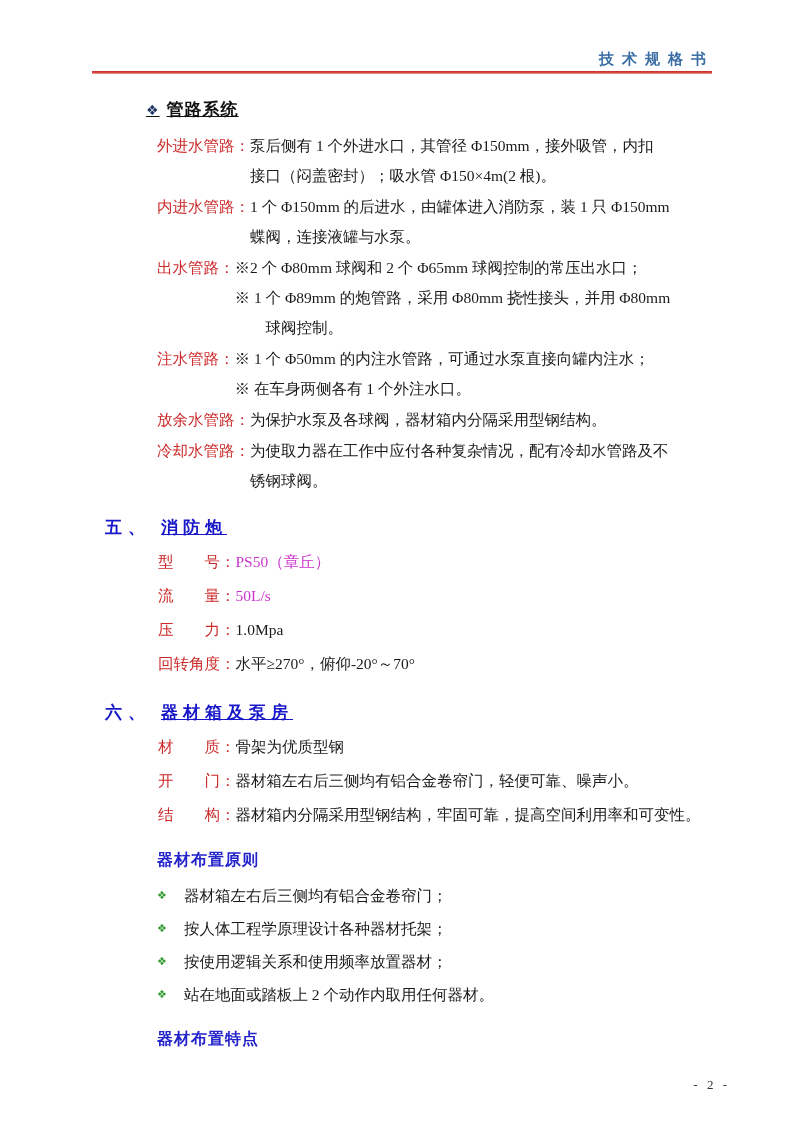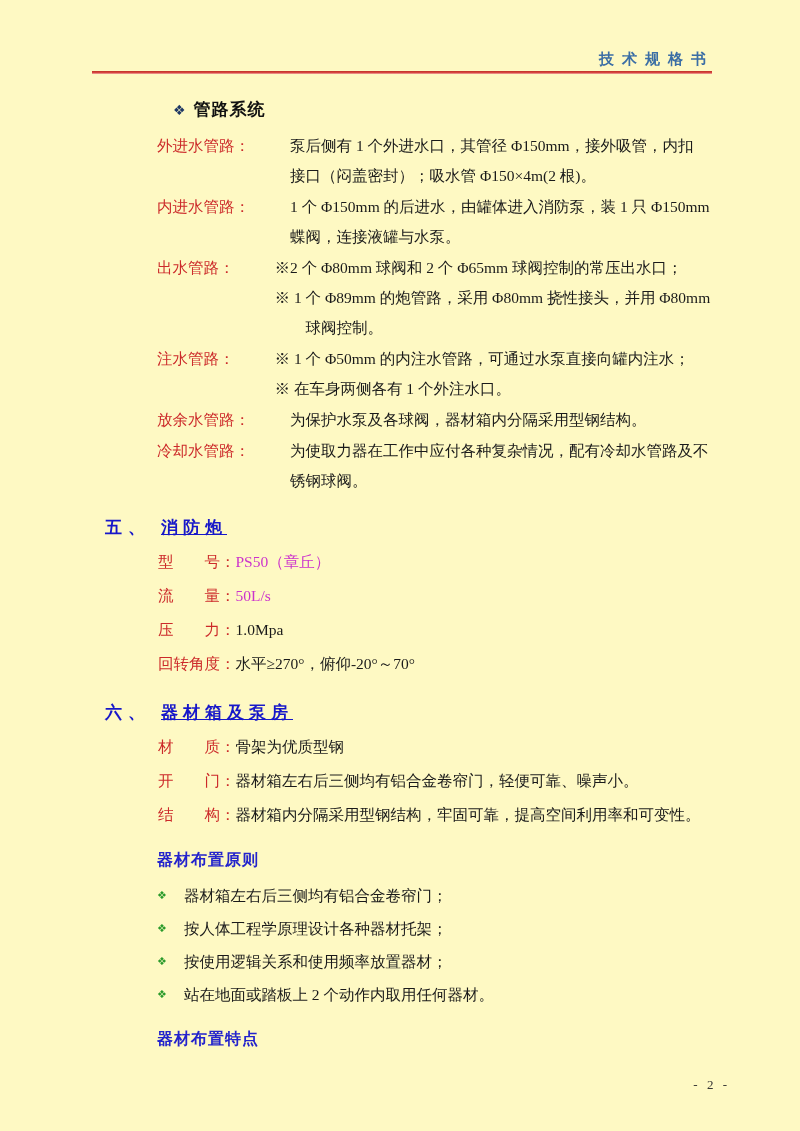--- a/index.html
+++ b/index.html
@@ -1,37 +1,37 @@
 <!DOCTYPE html>
 <html><head>
 <meta charset="utf-8">
 <style>
   html,body { margin:0; padding:0; background:#e8e8e8; }
   .page {
-    width:800px; height:1131px; background:#fef9c3; position:relative;
+    width:800px; height:1131px; background:#ffffff; position:relative;
     margin:0 auto; overflow:hidden;
     font-family:"Liberation Serif","DejaVu Serif",serif;
     color:#1a1a1a; font-size:15.5px;
   }
   
   .header-title {
     position:absolute; top:50px; right:86px;
     font-size:15px; font-weight:bold; letter-spacing:8px; color:#3b6ea5;
   }
   .header-rule {
     position:absolute; top:71px; left:92px; right:88px; height:3px;
     background:linear-gradient(to bottom,#c03028 0%,#d84840 55%,#f2b0aa 100%);
   }
   
   .content { position:absolute; top:98px; left:105px; right:80px; }
 
-  .pipe-title { font-size:17px; font-weight:bold; color:#111; margin:0 0 10px 68px; letter-spacing:1px; }
+  .pipe-title { font-size:17px; font-weight:bold; color:#111; margin:0 0 10px 41px; letter-spacing:1px;text-decoration:underline; }
   .pipe-title .diamond-navy { color:#1f3864; margin-right:7px; font-size:14px; font-weight:normal; }
 
-  .entry { display:flex; margin:0 0 1px 52px; line-height:30px;gap:40px; }
+  .entry { display:flex; margin:0 0 1px 52px; line-height:30px; }
   .entry-label { color:#cc2a2a; white-space:nowrap; flex:none; }
   .entry-text  { white-space:pre-line; }
 
   .num-heading { margin:20px 0 6px 0; font-size:17px; font-weight:bold; color:#1717c9; }
   .num-heading .sec-num { letter-spacing:6px; margin-right:10px; }
   .num-heading .sec-title { letter-spacing:5px;text-decoration:underline; }
 
   .specs { margin-left:53px; }
   .spec-row { display:flex; line-height:34px; }
   .spec-label { color:#cc2a2a; white-space:nowrap; flex:none; }

